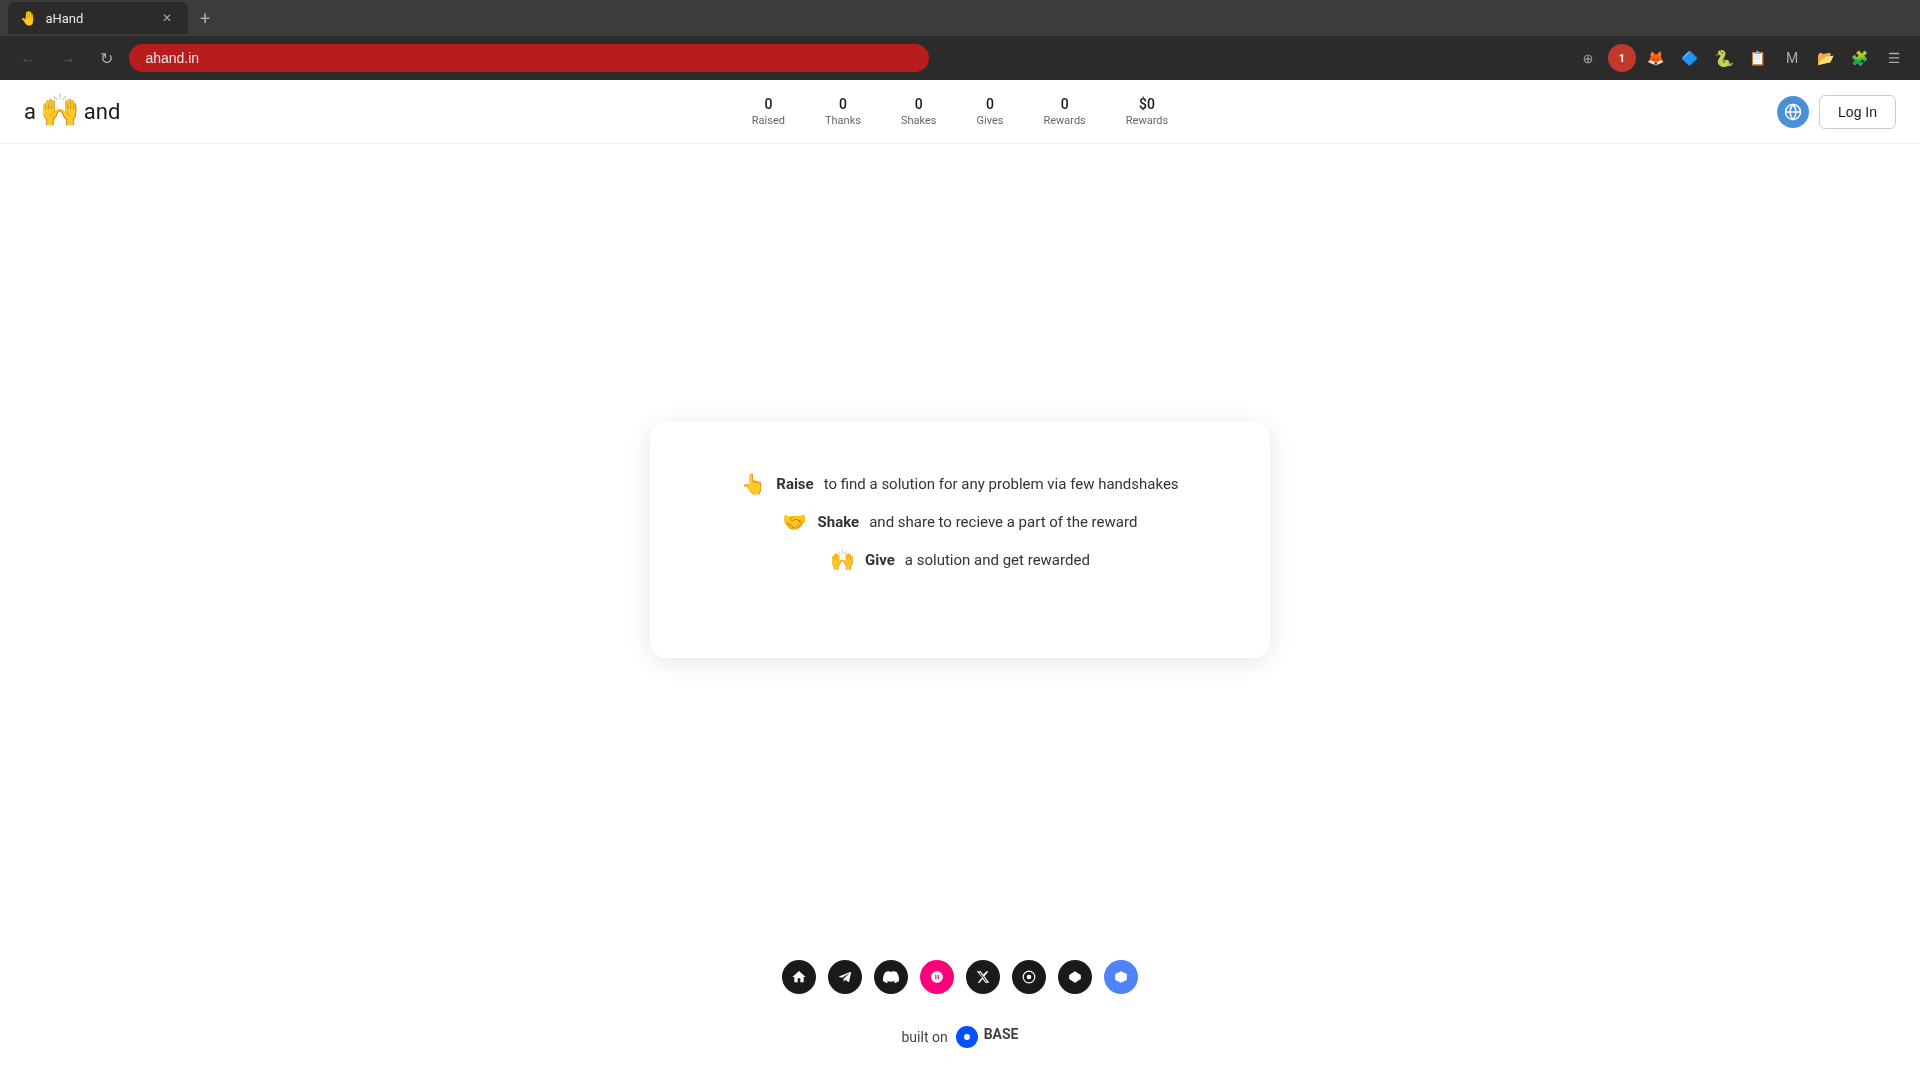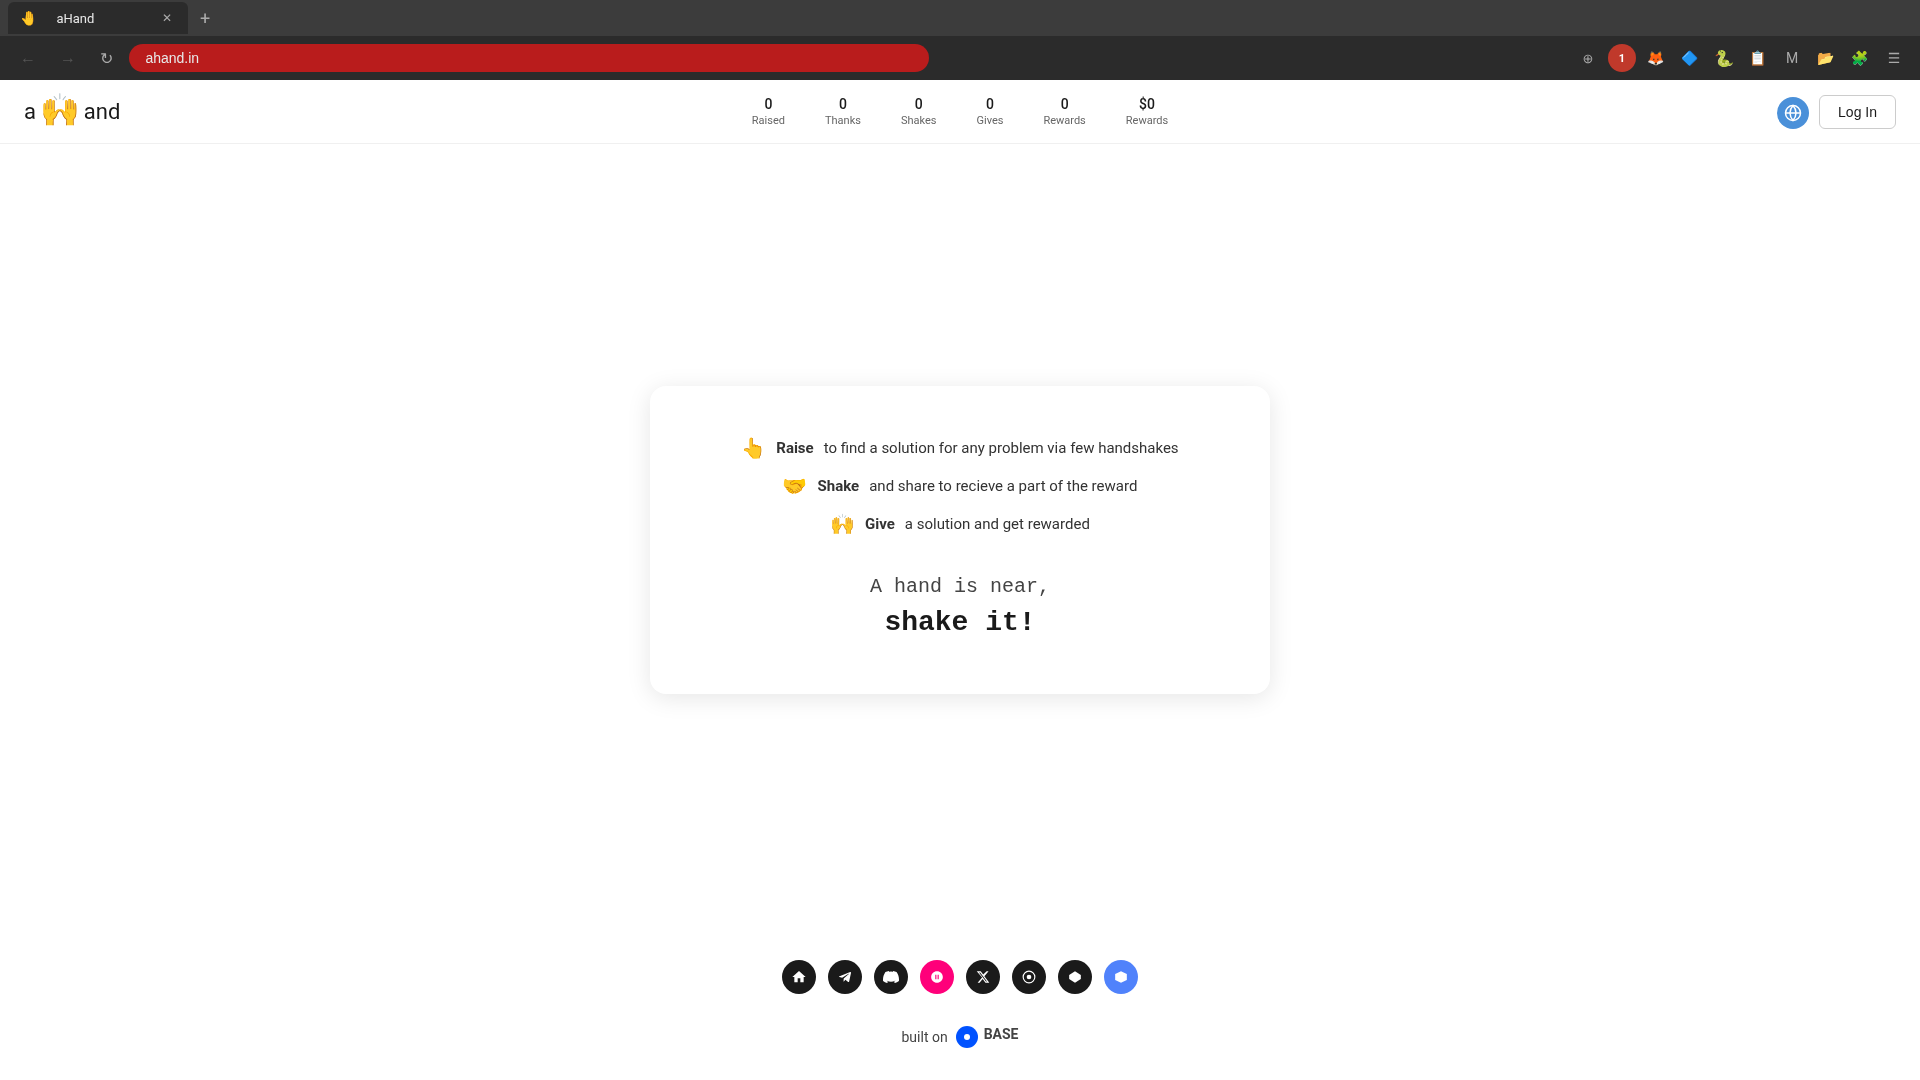--- a/index.html
+++ b/index.html
@@ -24,21 +24,21 @@
       align-items: center;
       background: #2b2b2b;
       border-radius: 6px 6px 0 0;
       padding: 0 12px;
       height: 32px;
       gap: 8px;
       min-width: 180px;
       max-width: 240px;
     }
     .tab-favicon { font-size: 14px; }
-    .tab-title { font-size: 13px; color: #e8e8e8; flex: 1; white-space: nowrap; overflow: hidden; text-overflow: ellipsis; margin-left: 11px; }
+    .tab-title { font-size: 13px; color: #e8e8e8; flex: 1; white-space: nowrap; overflow: hidden; text-overflow: ellipsis; }
     .tab-close { color: #aaa; font-size: 12px; cursor: pointer; padding: 2px 4px; border-radius: 3px; }
     .new-tab-btn { color: #aaa; font-size: 18px; cursor: pointer; padding: 0 8px; }
 
     .nav-bar {
       display: flex;
       align-items: center;
       background: #2b2b2b;
       height: 44px;
       padding: 0 12px;
       gap: 8px;
@@ -130,21 +130,21 @@
       color: #1a1a1a;
     }
     .stat-label {
       font-size: 11px;
       color: #666;
     }
 
     .header-right {
       margin-left: auto;
       display: flex;
-      align-items: flex-end;
+      align-items: center;
       gap: 10px;
     }
     .globe-icon {
       width: 32px;
       height: 32px;
       border-radius: 50%;
       background: #4a90d9;
       display: flex;
       align-items: center;
       justify-content: center;
@@ -375,24 +375,20 @@
           <div class="feature-item">
             <span class="feature-icon">🙌</span>
             <span>
               <strong>Give</strong>
             </span>
             <span>a solution and get rewarded</span>
           </div>
 
         </div>
 
-        <div class="tagline">
-          <div>A hand is near,</div>
-          <div class="tagline-main">shake it!</div>
-        </div>
       </div>
     </main>
 
     <footer class="footer">
       <div class="footer-icons">
         <div class="footer-icon">
           <svg width="16" height="16" viewBox="0 0 24 24" fill="white">
               <path d="M10 20v-6h4v6h5v-8h3L12 3 2 12h3v8z"></path>
             </svg>
         </div>

